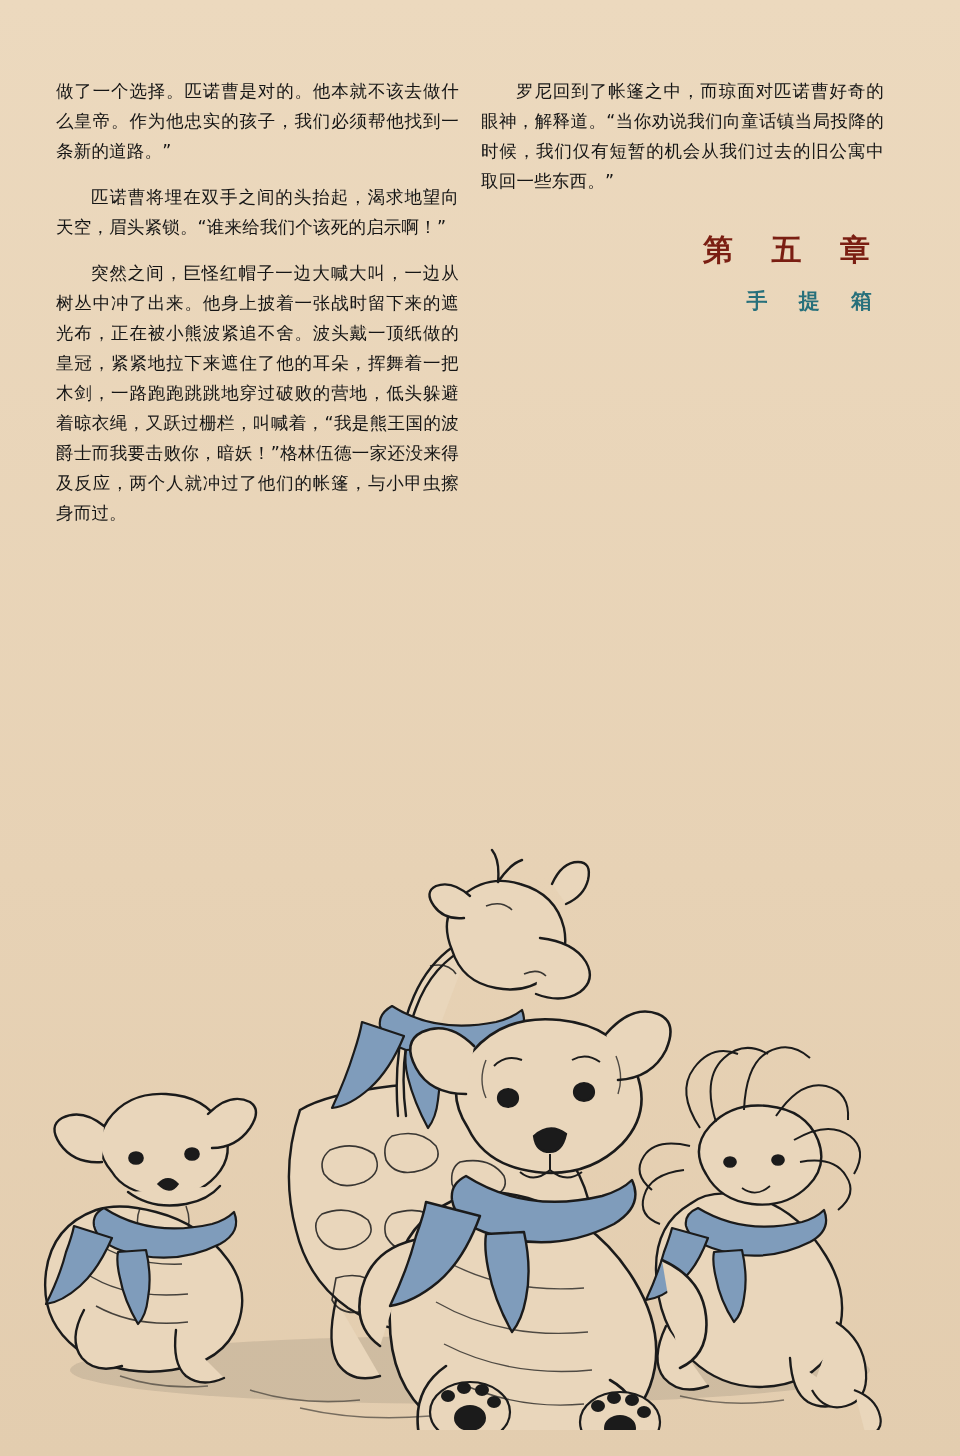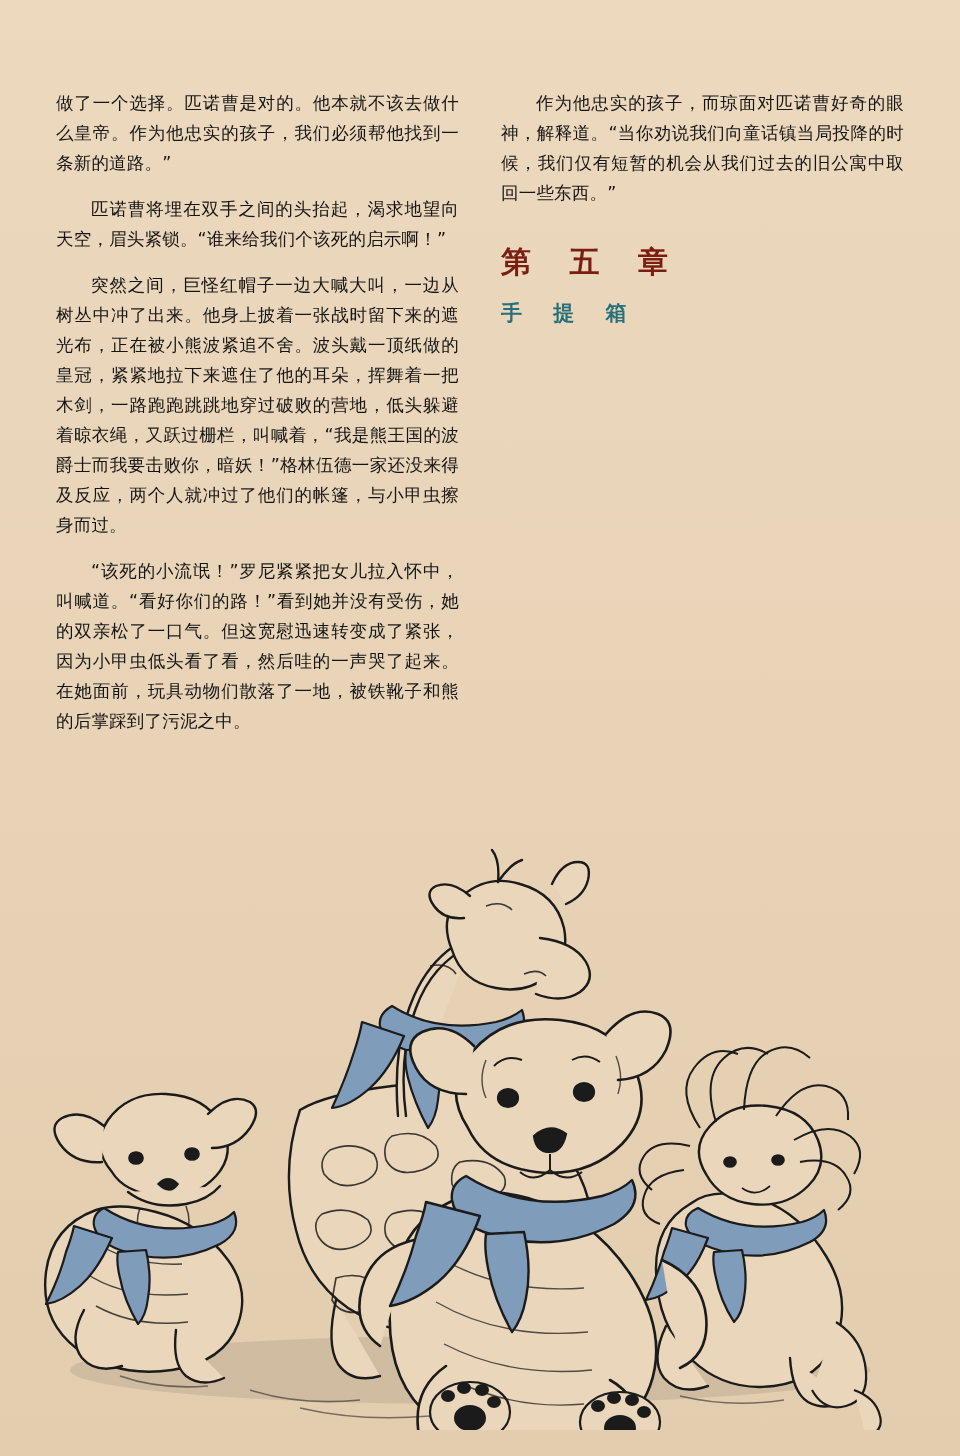--- a/index.html
+++ b/index.html
@@ -15,46 +15,46 @@
     overflow: hidden;
     position: relative;
   }
   .page {
     position: absolute;
     inset: 0;
     background: linear-gradient(180deg, #ecd9be 0%, #e7d2b5 60%, #e3cdaf 100%);
   }
   .columns {
     position: absolute;
-    top: 88px;
+    top: 76px;
     left: 56px;
     width: 848px;
     display: flex;
-    gap: 42px;
+    gap: 22px;
   }
   .col {
     width: 403px;
   }
   p.para {
     margin: 0 0 16px 0;
     font-size: 17.5px;
     line-height: 30px;
     text-indent: 2em;
     text-align: justify;
     letter-spacing: 0.2px;
     color: #151515;
     font-family: "DejaVu Sans", sans-serif;
     font-weight: 500;
   }
   p.para.noindent {
     text-indent: 0;
   }
   .chapter-block {
     margin: 34px 0 18px 0;
-    text-align: left;
+    text-align: right;
   }
   .chapter-number {
     font-size: 30px;
     font-weight: 700;
     letter-spacing: 14px;
     color: #7a1e12;
     font-family: "DejaVu Serif", serif;
     margin-bottom: 16px;
     text-indent: 0;
   }
@@ -83,25 +83,24 @@
 <body>
 
 <div class="page">
 
   <div class="columns">
 
     <div class="col">
       <p class="para noindent">做了一个选择。匹诺曹是对的。他本就不该去做什么皇帝。作为他忠实的孩子，我们必须帮他找到一条新的道路。”</p>
       <p class="para">匹诺曹将埋在双手之间的头抬起，渴求地望向天空，眉头紧锁。“谁来给我们个该死的启示啊！”</p>
       <p class="para">突然之间，巨怪红帽子一边大喊大叫，一边从树丛中冲了出来。他身上披着一张战时留下来的遮光布，正在被小熊波紧追不舍。波头戴一顶纸做的皇冠，紧紧地拉下来遮住了他的耳朵，挥舞着一把木剑，一路跑跑跳跳地穿过破败的营地，低头躲避着晾衣绳，又跃过栅栏，叫喊着，“我是熊王国的波爵士而我要击败你，暗妖！”格林伍德一家还没来得及反应，两个人就冲过了他们的帐篷，与小甲虫擦身而过。</p>
-      <p class="para">“该死的小流氓！”罗尼紧紧把女儿拉入怀中，叫喊道。“看好你们的路！”看到她并没有受伤，她的双亲松了一口气。但这宽慰迅速转变成了紧张，因为小甲虫低头看了看，然后哇的一声哭了起来。在她面前，玩具动物们散落了一地，被铁靴子和熊的后掌踩到了污泥之中。</p>
     </div>
 
     <div class="col">
-      <p class="para">作为他忠实的孩子，而琼面对匹诺曹好奇的眼神，解释道。“当你劝说我们向童话镇当局投降的时候，我们仅有短暂的机会从我们过去的旧公寓中取回一些东西。”</p>
+      <p class="para">罗尼回到了帐篷之中，而琼面对匹诺曹好奇的眼神，解释道。“当你劝说我们向童话镇当局投降的时候，我们仅有短暂的机会从我们过去的旧公寓中取回一些东西。”</p>
 
       <div class="chapter-block">
         <div class="chapter-number">第 五 章</div>
         <div class="chapter-title">手 提 箱</div>
       </div>
 
     </div>
 
   </div>
 

